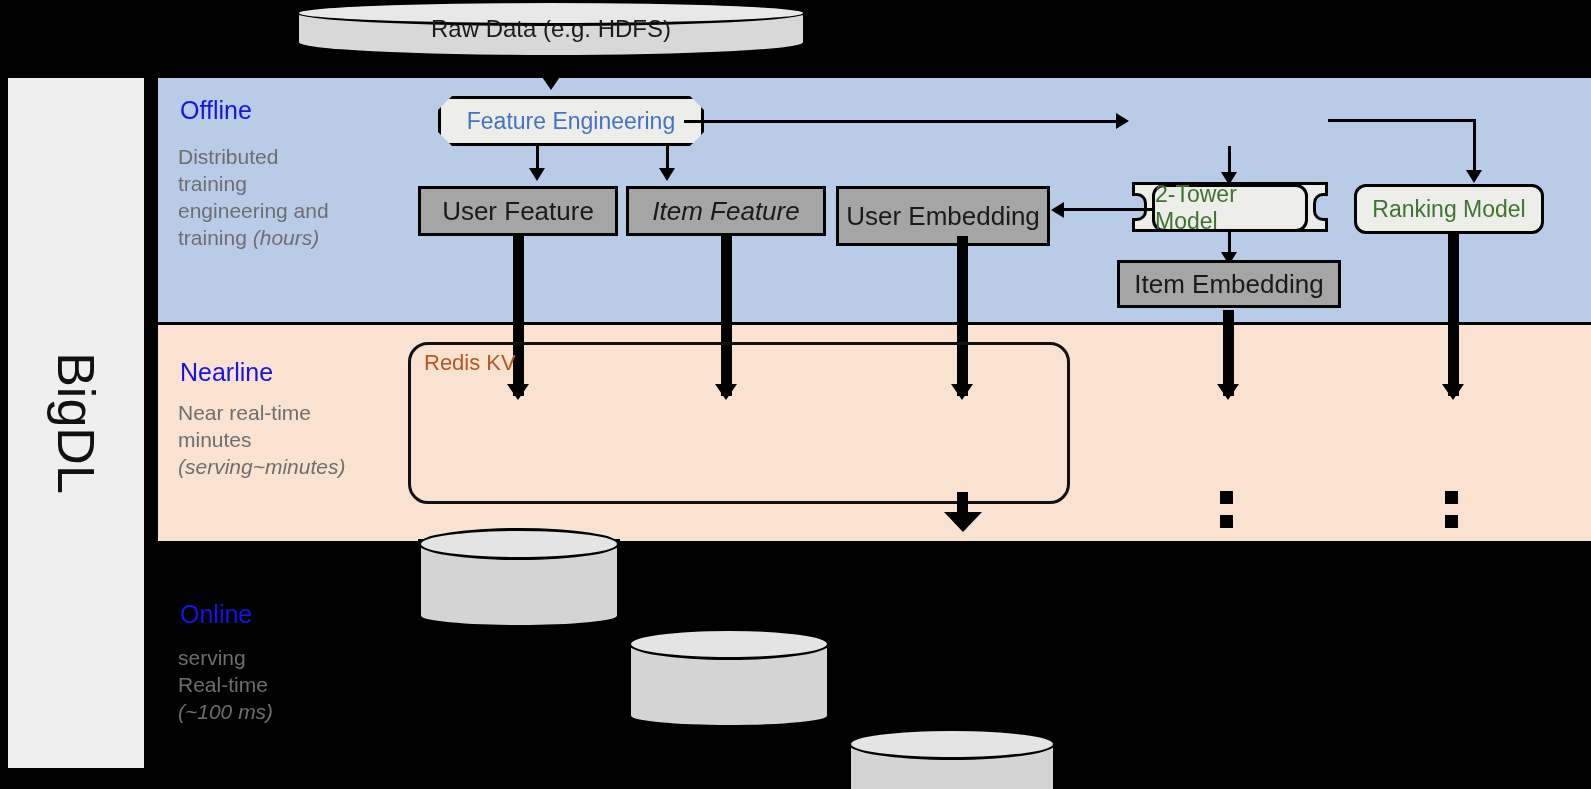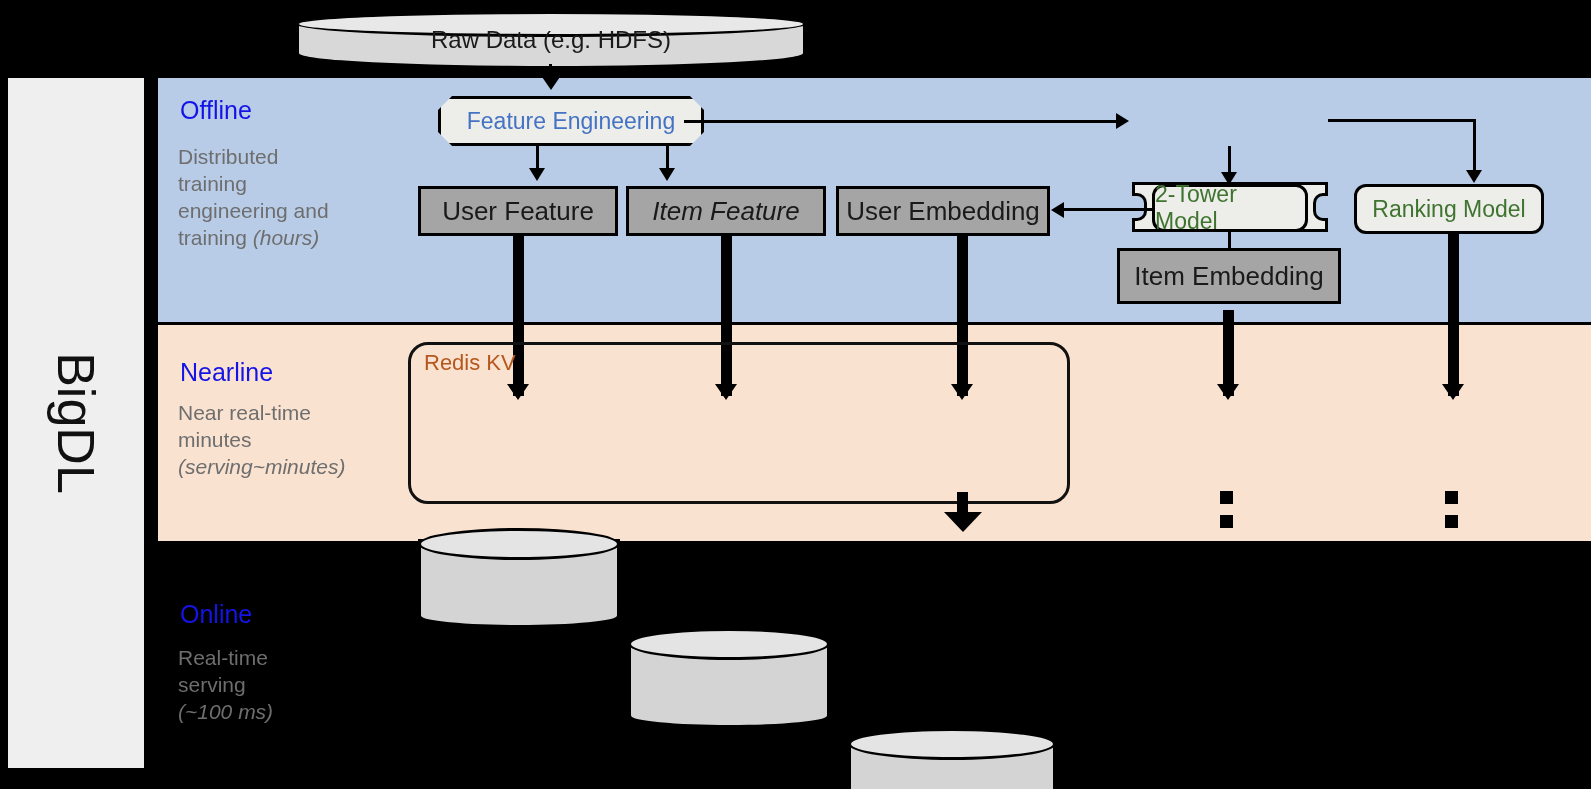--- a/index.html
+++ b/index.html
@@ -63,21 +63,21 @@
     position:absolute;left:0;right:0;top:0;height:26px;
     background:#E4E4E4;border:3px solid #000;border-radius:50%;
   }
   .cyl .lbl{
     position:absolute;left:0;right:0;top:0;bottom:0;
     display:flex;align-items:center;justify-content:center;
     font-size:23px;color:#B5581F;font-family:"Liberation Sans",sans-serif;
   }
 
   
-  #raw-data{left:296px;top:11px;width:510px;height:58px;}
+  #raw-data{left:296px;top:0;width:510px;height:58px;}
   #raw-data .body{top:9px;background:#D8D8D8;border-radius:0 0 50% 50%/0 0 32% 32%;}
   #raw-data .top{height:20px;background:#E8E8E8;}
   #raw-data .lbl{color:#1A1A1A;font-size:24px;}
 
   
   #redis-box{left:408px;top:342px;width:662px;height:162px;border:3px solid #111;border-radius:20px;background:transparent;}
   #redis-lbl{left:424px;top:350px;font-size:22px;color:#B5581F;font-family:"Liberation Sans",sans-serif;}
 
   
   .ln{position:absolute;background:#000;}
@@ -117,22 +117,22 @@
 
   <div class="abs band-title" style="left:180px;top:358px;">Nearline</div>
   <div class="abs band-desc" style="left:178px;top:400px;width:235px;">
     <div>Near real-time</div>
     <div>minutes</div>
     <div><i>(serving~minutes)</i></div>
   </div>
 
   <div class="abs band-title" style="left:180px;top:600px;">Online</div>
   <div class="abs band-desc" style="left:178px;top:645px;width:235px;">
+    <div>serving</div>
     <div>Real-time</div>
-    <div>serving</div>
     <div><i>(~100 ms)</i></div>
   </div>
 
   <div class="abs cyl" id="raw-data">
     <div class="body"></div>
     <div class="top"></div>
     <div class="lbl">Raw Data (e.g. HDFS)</div>
   </div>
 
   <div class="ln thin abs" style="left:549px;top:64px;height:14px;"></div>
@@ -162,38 +162,38 @@
   <div class="ln hthin abs" style="left:1328px;top:119px;width:148px;"></div>
   <div class="ln thin abs" style="left:1473px;top:119px;height:56px;"></div>
   <div class="arrow-dn-sm abs" style="left:1466px;top:170px;"></div>
 
   <div class="abs gray-box" style="left:418px;top:186px;width:200px;height:50px;">
     <span>User Feature</span>
   </div>
   <div class="abs gray-box" style="left:626px;top:186px;width:200px;height:50px;font-style:italic;">
     <span>Item Feature</span>
   </div>
-  <div class="abs gray-box" style="left:836px;top:186px;width:214px;height:50px;">
+  <div class="abs gray-box" style="left:836px;top:186px;width:214px;height:60px;">
     <span>User Embedding</span>
   </div>
 
   <div class="abs light-box rounded" style="left:1152px;top:184px;width:156px;height:48px;">
     <span class="green-txt">2-Tower Model</span>
   </div>
   <div class="abs light-box rounded" style="left:1354px;top:184px;width:190px;height:50px;">
     <span class="green-txt">Ranking Model</span>
   </div>
 
   <div class="ln hthin abs" style="left:1064px;top:208px;width:90px;"></div>
   <div class="arrow-lf abs" style="left:1051px;top:202px;"></div>
 
   <div class="ln thin abs" style="left:1228px;top:232px;height:28px;"></div>
   <div class="arrow-dn-sm abs" style="left:1221px;top:252px;"></div>
 
-  <div class="abs gray-box" style="left:1117px;top:248px;width:224px;height:56px;">
+  <div class="abs gray-box" style="left:1117px;top:260px;width:224px;height:48px;">
     <span>Item Embedding</span>
   </div>
 
   <div class="ln thick abs" style="left:513px;top:236px;height:160px;"></div>
   <div class="arrow-dn abs" style="left:507px;top:384px;"></div>
 
   <div class="ln thick abs" style="left:721px;top:236px;height:160px;"></div>
   <div class="arrow-dn abs" style="left:715px;top:384px;"></div>
 
   <div class="ln thick abs" style="left:957px;top:236px;height:160px;"></div>

